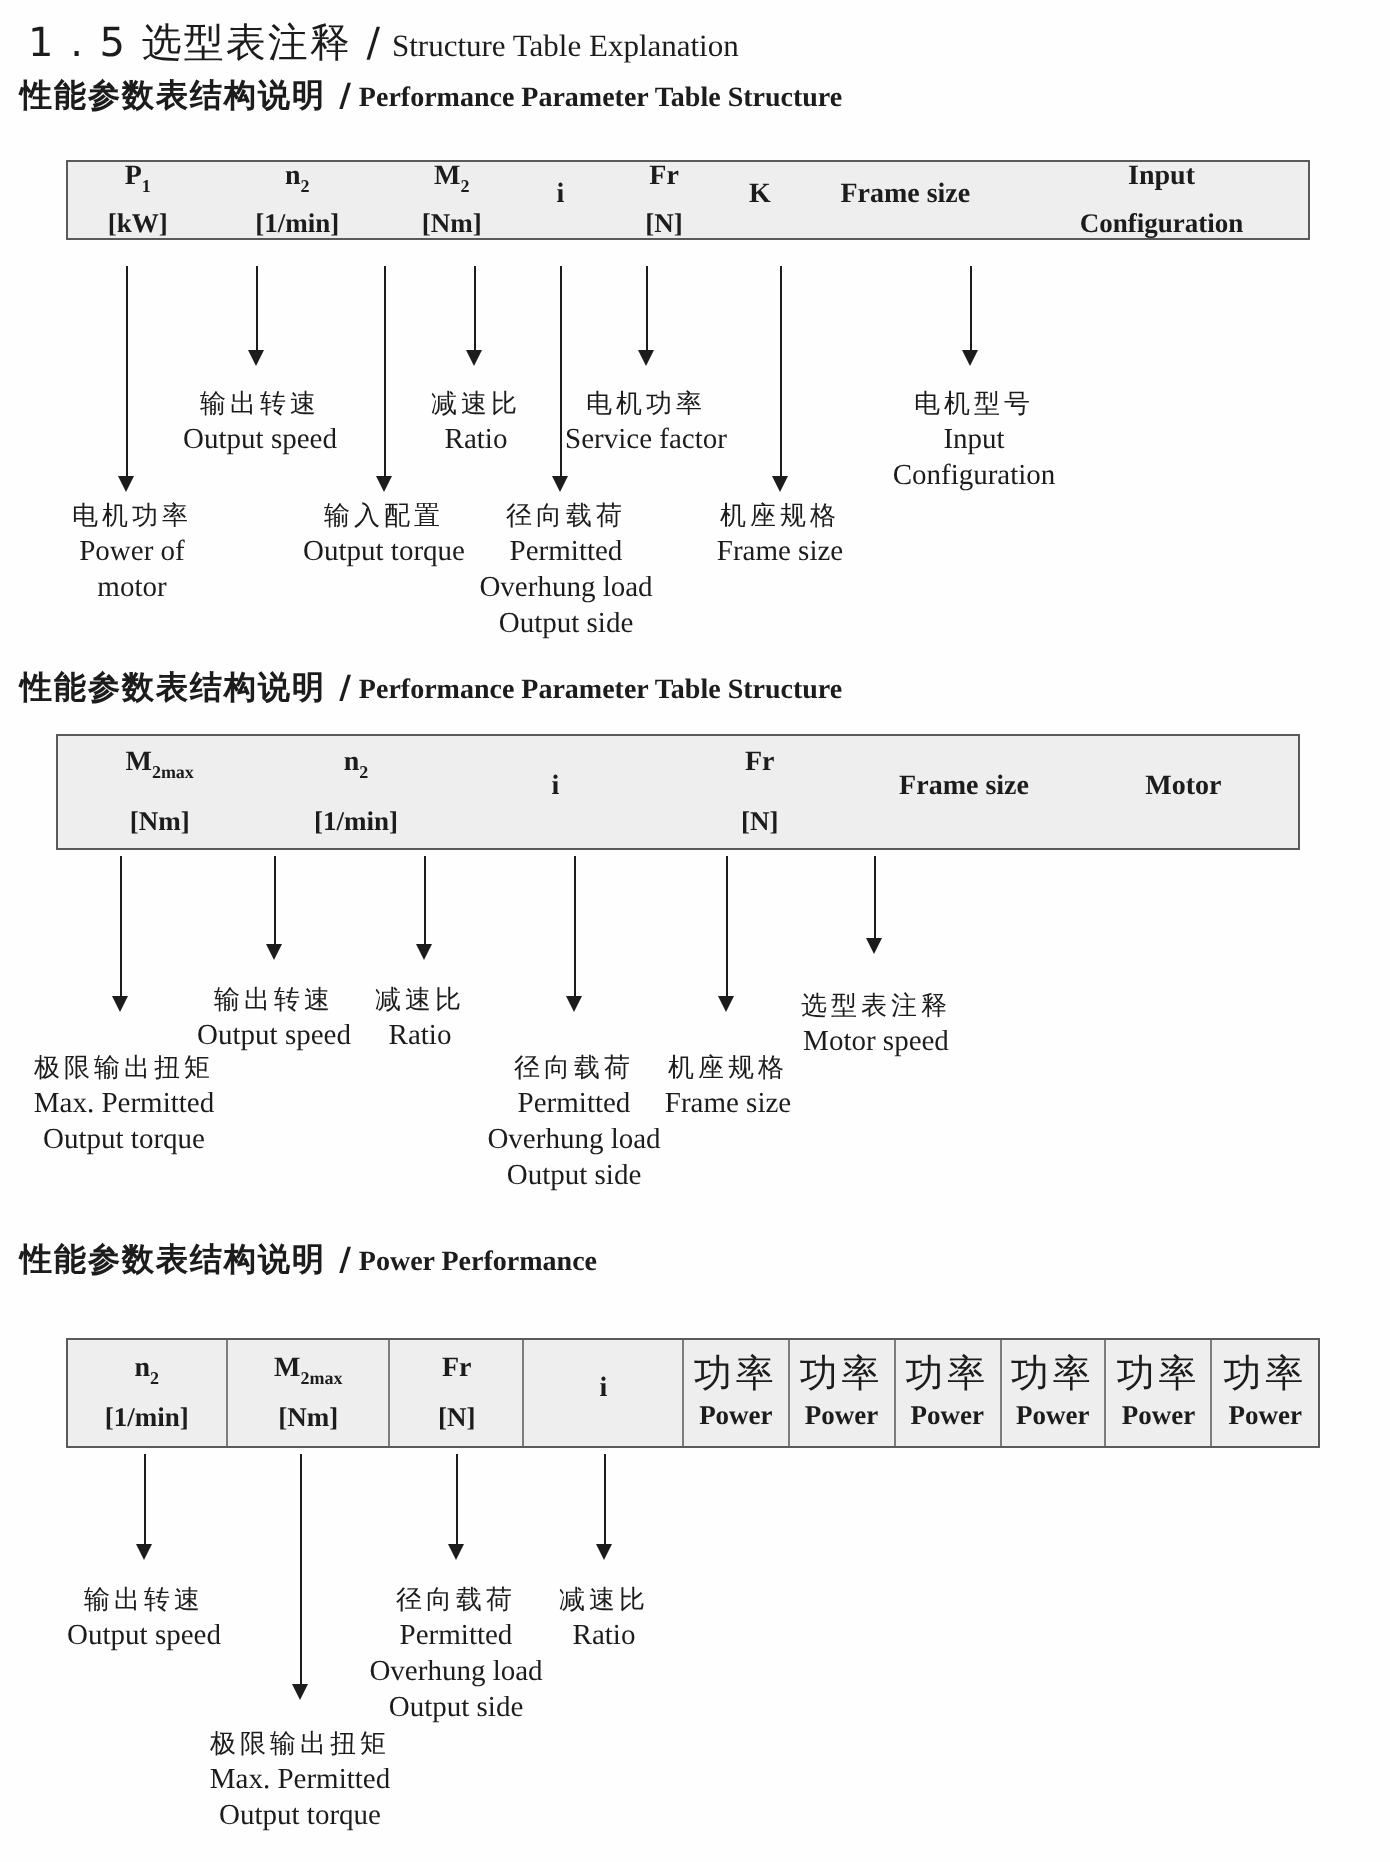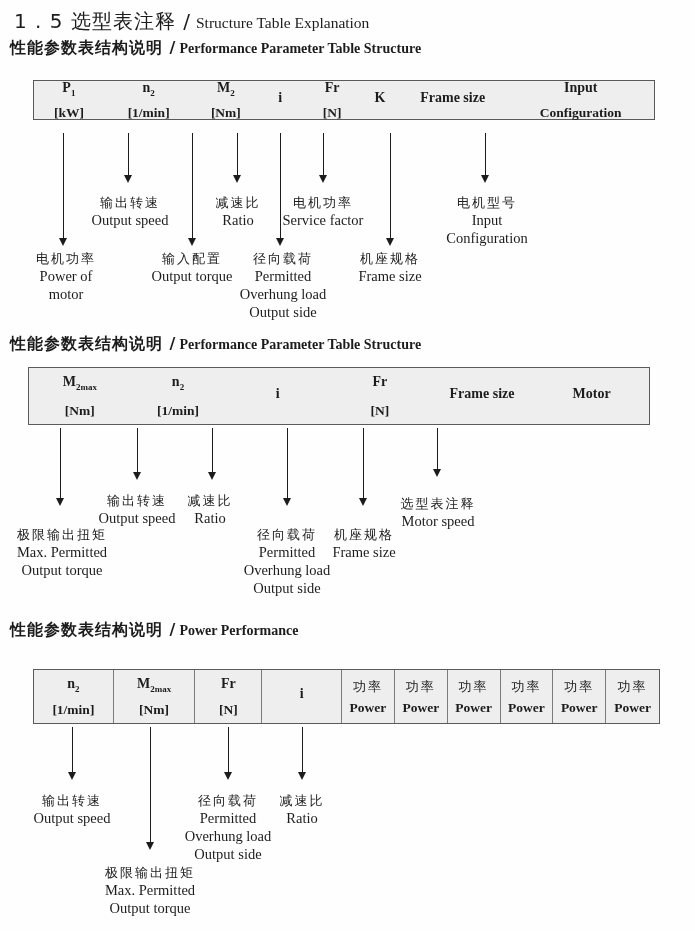--- a/index.html
+++ b/index.html
@@ -9,21 +9,21 @@
   .title .en{font-family:"Liberation Serif",serif;font-size:15.5px;margin-left:5px}
   .sec-h{position:absolute;white-space:nowrap}
   .sec-h .zh{font-family:"DejaVu Sans",sans-serif;font-weight:bold;font-size:16px;letter-spacing:1px}
   .sec-h .en{font-family:"Liberation Serif",serif;font-weight:bold;font-size:14px;margin-left:3px}
   .tbl{position:absolute;display:flex;background:#eeeeee;border:1px solid #5a5a5a;box-sizing:border-box}
   .cell{display:flex;flex-direction:column;justify-content:center;align-items:center;box-sizing:border-box;height:100%}
   .t3 .cell{border-right:1px solid #7c7c7c}
   .t3 .cell:last-child{border-right:none}
   .cl1{font:bold 14px "Liberation Serif",serif;line-height:16px}
   .cl1 sub{font-size:9px}
-  .cl1.cjk{font-family:"DejaVu Sans",sans-serif;font-weight:normal;font-size:13px;letter-spacing:2px}
+  .cl1.cjk{font-family:"DejaVu Sans",sans-serif;font-weight:normal;font-size:19px;letter-spacing:2px}
   .cl2{font:bold 13.5px "Liberation Serif",serif;line-height:15px;margin-top:4px}
   .t2 .cl2{margin-top:9px}
   .t3 .cl2{margin-top:5px}
   .cl2:empty{display:none}
   .arrow{position:absolute;width:10px}
   .arrow .shaft{position:absolute;left:4.5px;top:0;bottom:6px;width:1px;background:#1c1c1c}
   .arrow .head{position:absolute;left:1px;bottom:0;width:0;height:0;border-left:4px solid transparent;border-right:4px solid transparent;border-top:8px solid #1c1c1c}
   .lbl{position:absolute;transform:translateX(-50%);text-align:center;white-space:nowrap}
   .lbl .zh{font-family:"DejaVu Sans",sans-serif;font-size:13px;letter-spacing:2px;line-height:17px}
   .lbl .en{font-family:"Liberation Serif",serif;font-size:14.5px;line-height:18px}

